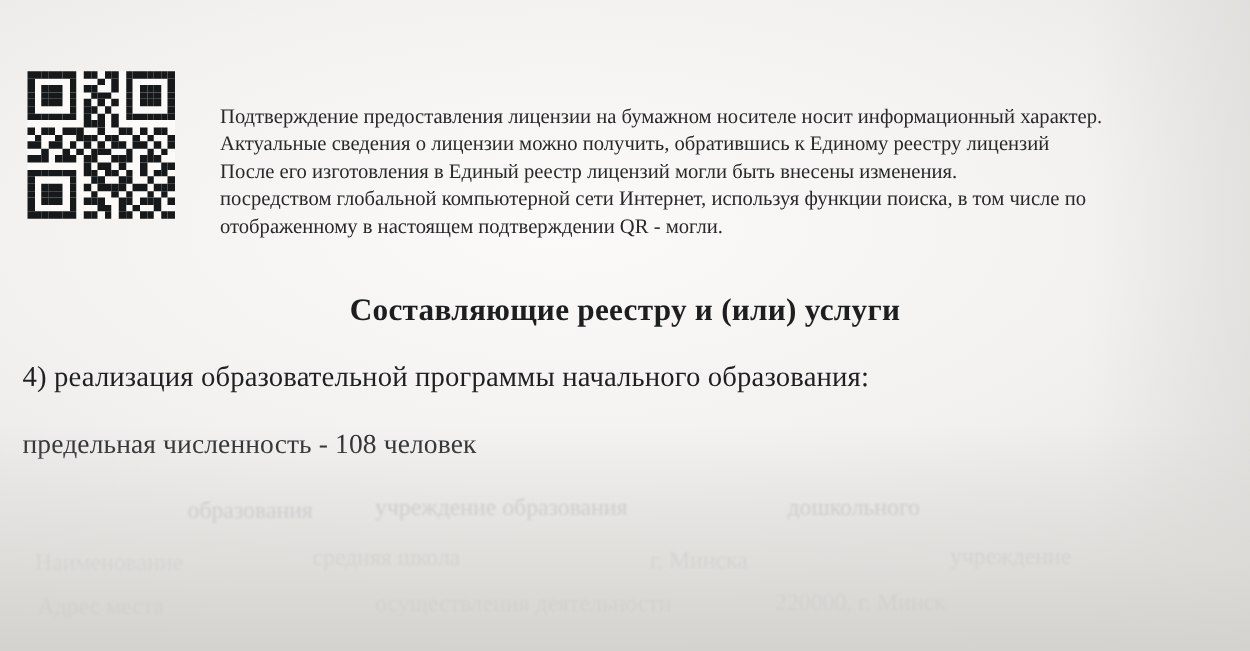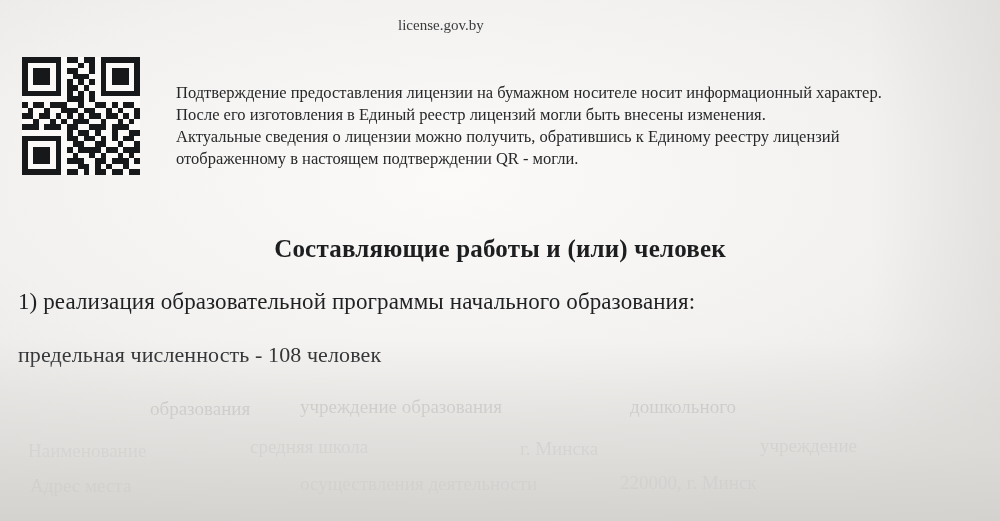--- a/index.html
+++ b/index.html
@@ -576,33 +576,33 @@
       <i></i>
       <i style="background: transparent;"></i>
       <i></i>
       <i></i>
       <i style="background: transparent;"></i>
       <i></i>
       <i></i>
     </div>
 
   <div id="site-lines">
-    <div>license.gov.by</div>
   </div>
 
   <div id="notice">
     <div>Подтверждение предоставления лицензии на бумажном носителе носит информационный характер.</div>
+    <div>Актуальные сведения о лицензии можно получить, обратившись к Единому реестру лицензий</div>
     <div>После его изготовления в Единый реестр лицензий могли быть внесены изменения.</div>
-    <div>Актуальные сведения о лицензии можно получить, обратившись к Единому реестру лицензий</div>
+    <div>посредством глобальной компьютерной сети Интернет, используя функции поиска, в том числе по</div>
     <div>отображенному в настоящем подтверждении QR - могли.</div>
   </div>
 
-  <div id="heading">Составляющие работы и (или) человек</div>
-
-  <div id="item-1">1) реализация образовательной программы начального образования:</div>
+  <div id="heading">Составляющие реестру и (или) услуги</div>
+
+  <div id="item-1">4) реализация образовательной программы начального образования:</div>
   <div id="item-2">предельная численность - 108 человек</div>
 
   <div class="ghost g1">образования</div>
   <div class="ghost g2">учреждение образования</div>
   <div class="ghost g3">дошкольного</div>
   <div class="ghost g4">Наименование</div>
   <div class="ghost g5">средняя школа</div>
   <div class="ghost g6">г. Минска</div>
   <div class="ghost g7">учреждение</div>
   <div class="ghost g8">Адрес места</div>

